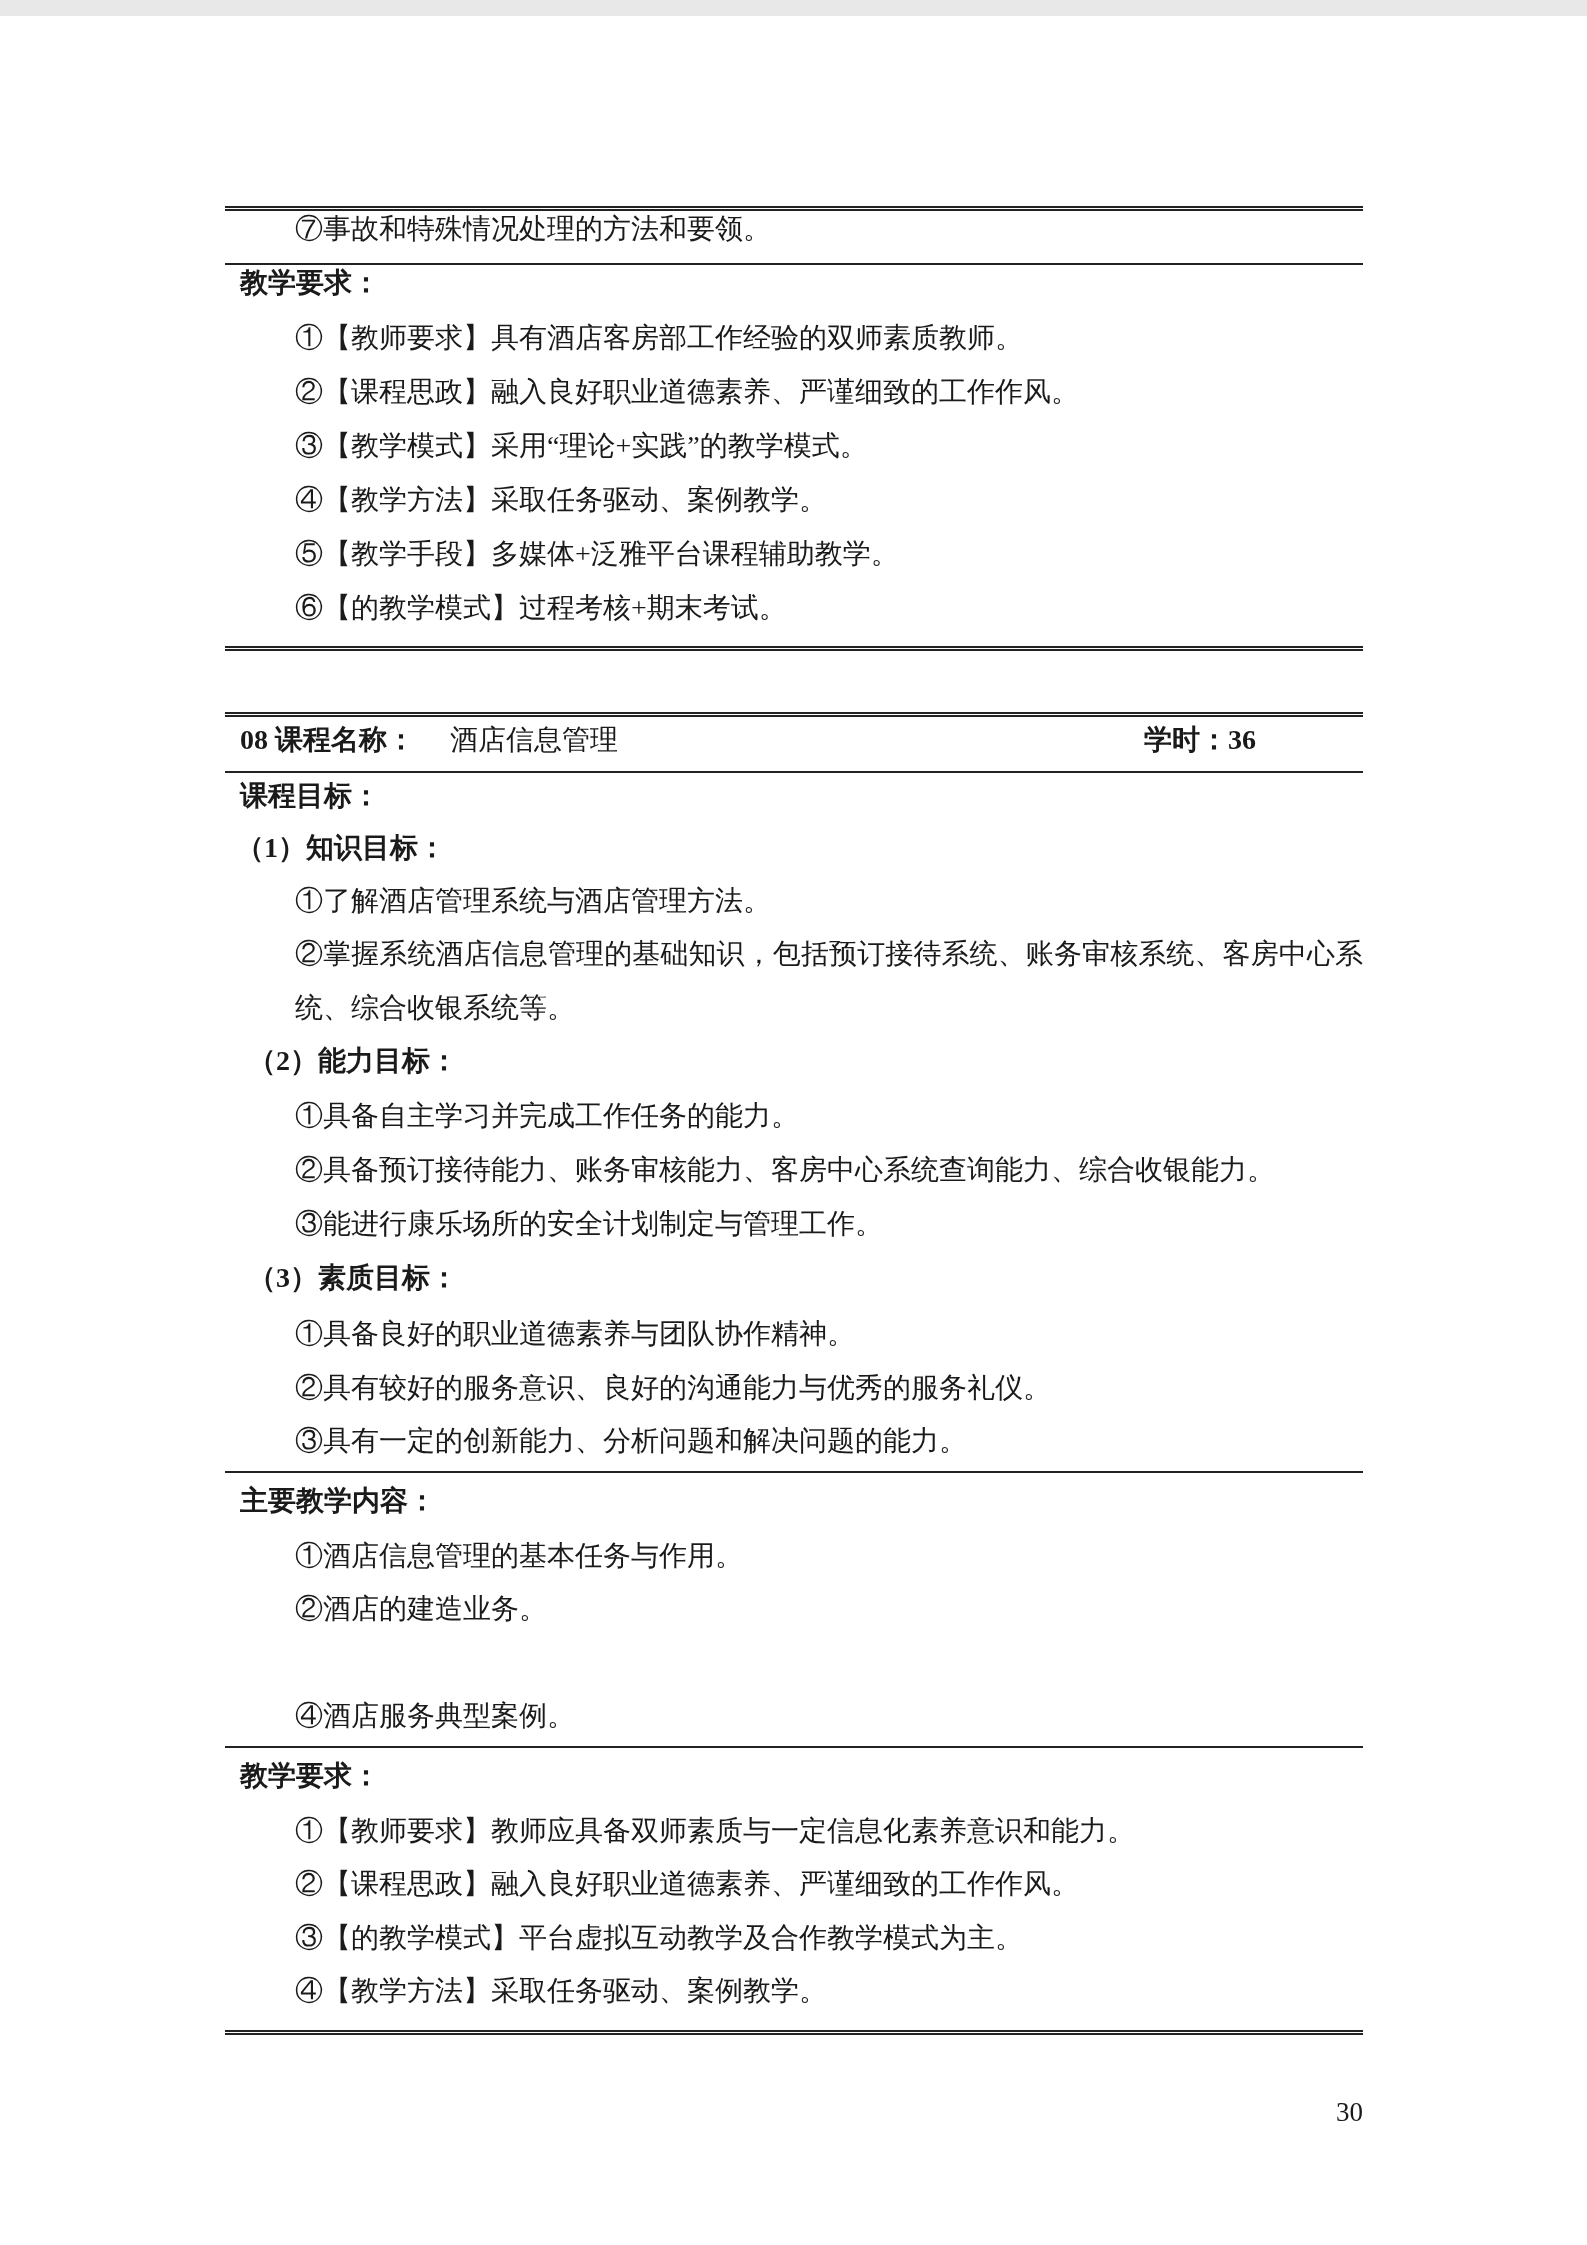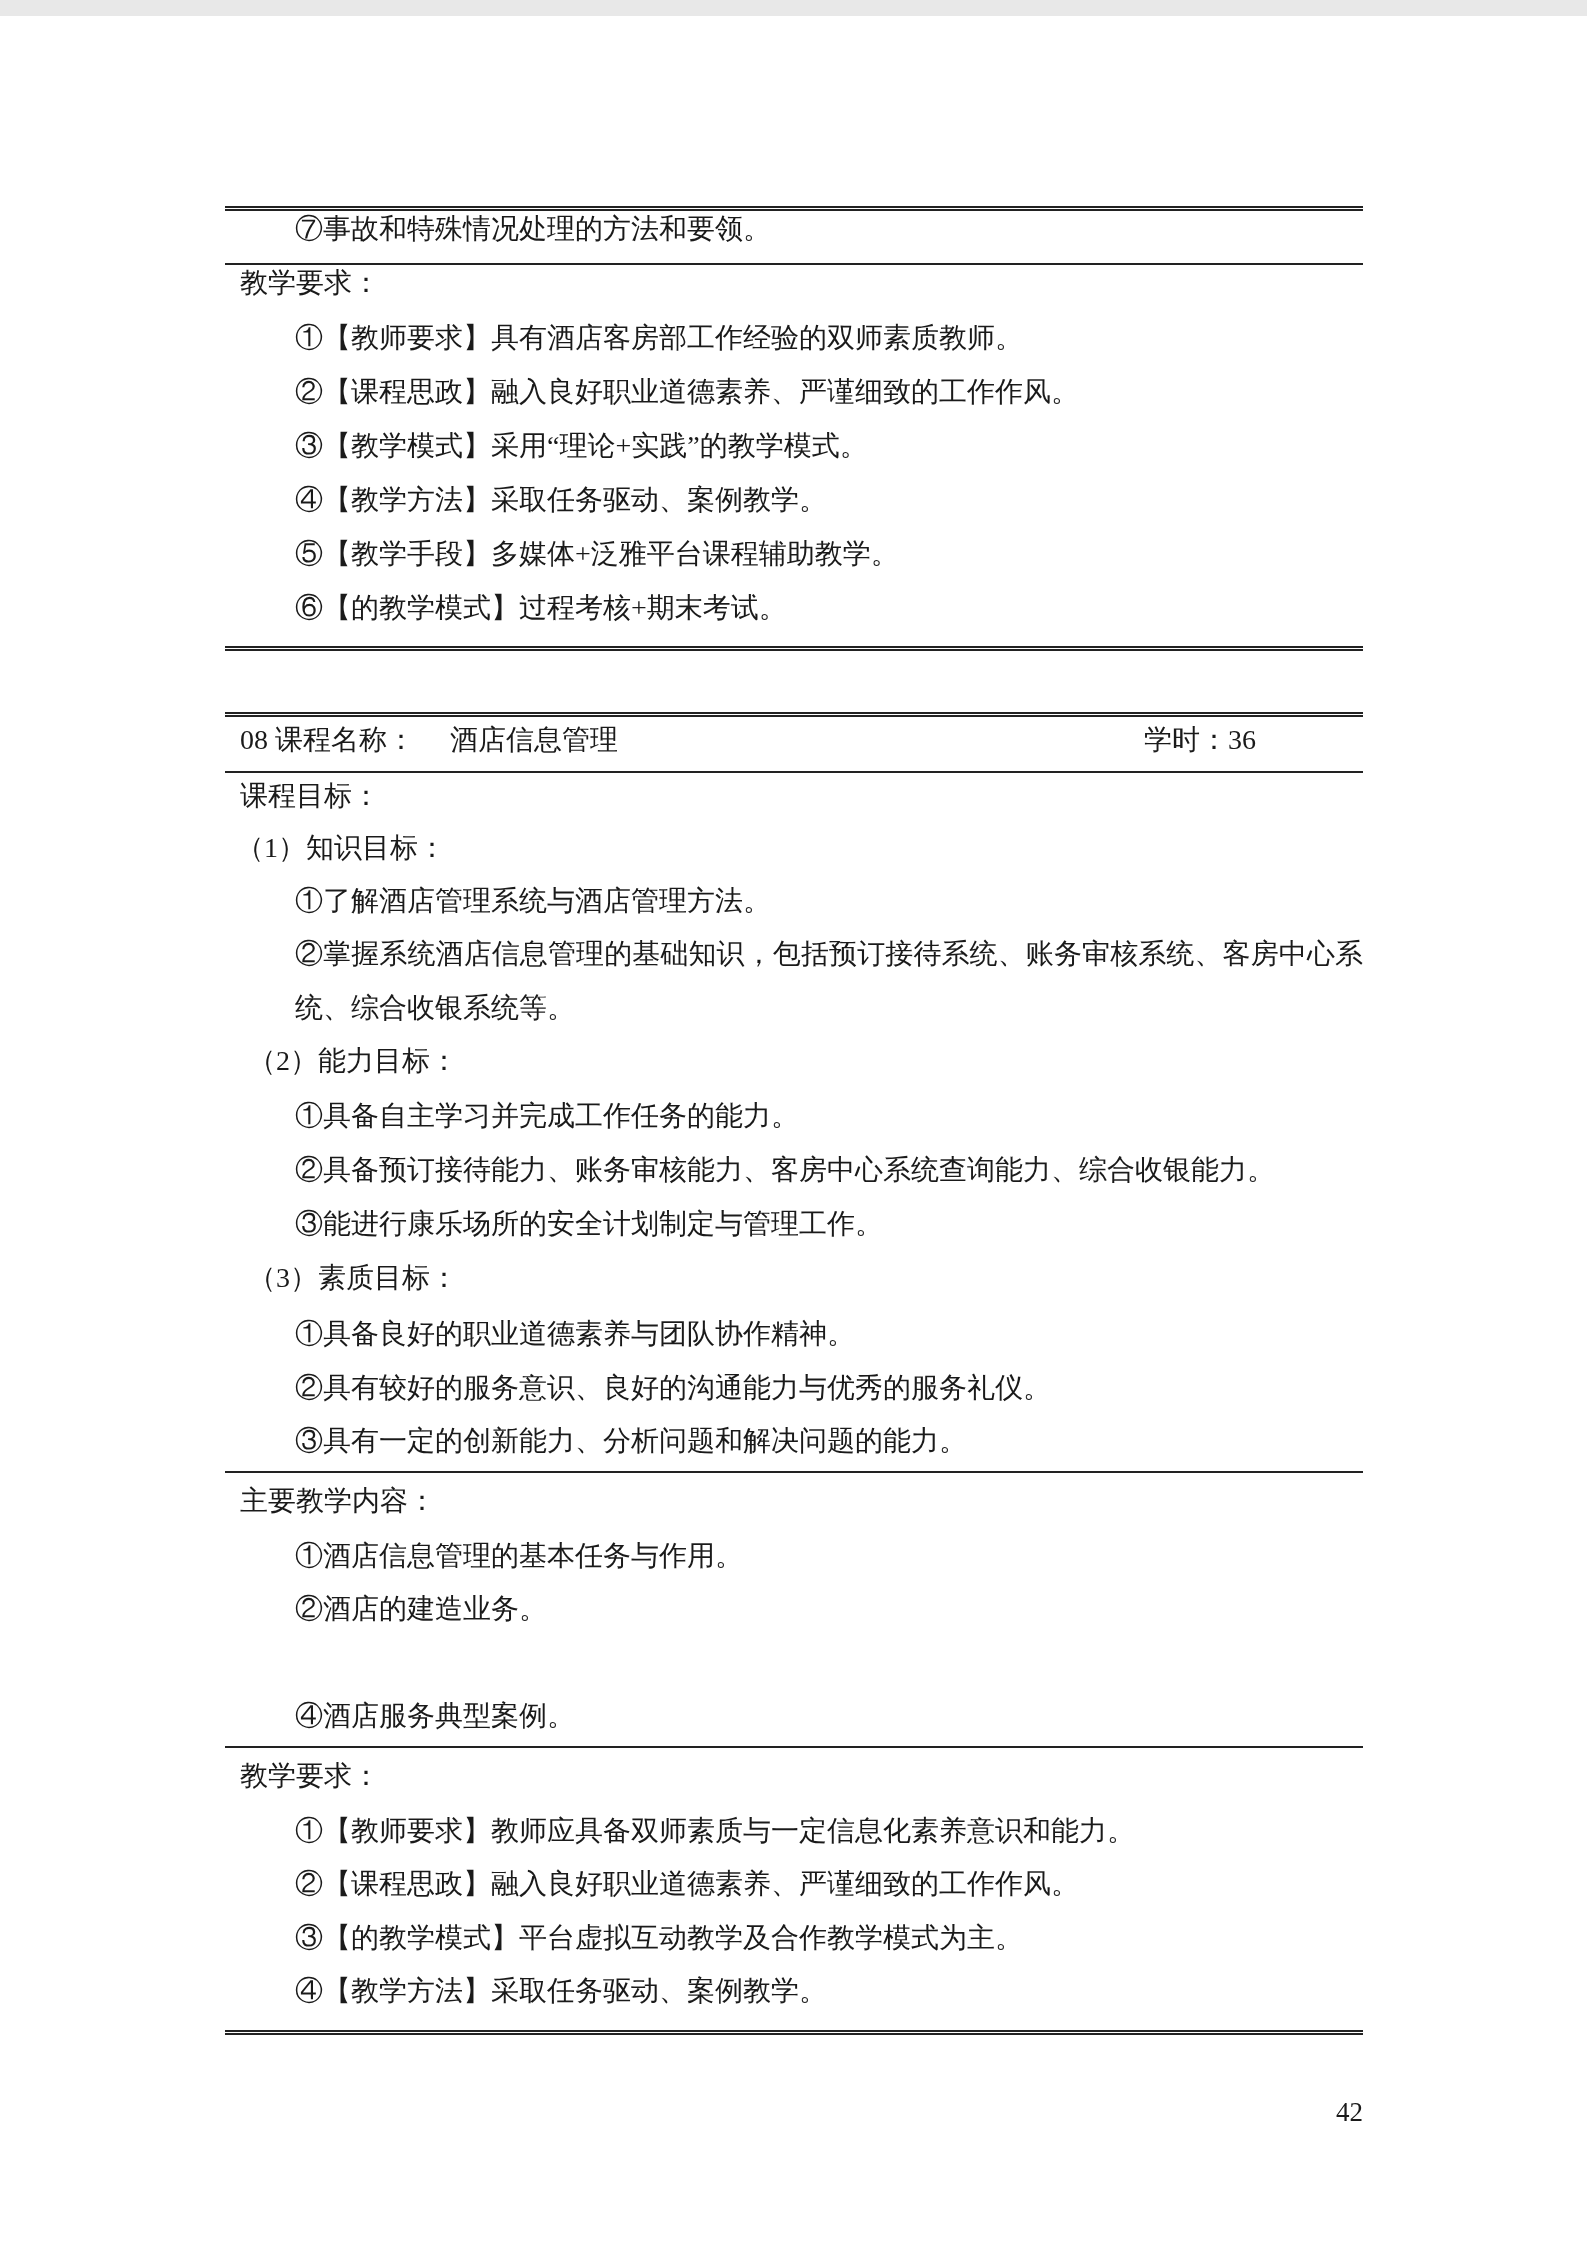--- a/index.html
+++ b/index.html
@@ -12,21 +12,21 @@
     color:#1a1a1a;
     overflow:hidden;
   }
   .t{
     position:absolute;
     font-size:28px;
     line-height:54px;
     height:54px;
     white-space:nowrap;
   }
-  .b{font-weight:400;}
+  .b{font-weight:700;}
   .wrap{
     white-space:normal;
     width:1068px;
     height:108px;
     text-align:justify;
   }
   .rule-single{
     position:absolute;left:225px;width:1138px;height:0;
     border-top:2px solid #222222;
   }
@@ -98,15 +98,15 @@
   <div class="rule-single" style="top:1730px"></div>
 
   <div class="t b" style="top:1733px;left:240px">教学要求：</div>
   <div class="t" style="top:1788px;left:295px">①【教师要求】教师应具备双师素质与一定信息化素养意识和能力。</div>
   <div class="t" style="top:1841px;left:295px">②【课程思政】融入良好职业道德素养、严谨细致的工作作风。</div>
   <div class="t" style="top:1895px;left:295px">③【的教学模式】平台虚拟互动教学及合作教学模式为主。</div>
   <div class="t" style="top:1948px;left:295px">④【教学方法】采取任务驱动、案例教学。</div>
 
   <div class="rule-double" style="top:2014px"></div>
 
-  <div class="pagenum" style="top:2080px;left:1336px">42</div>
+  <div class="pagenum" style="top:2080px;left:1336px">30</div>
 
 </div>
 
 </body></html>

